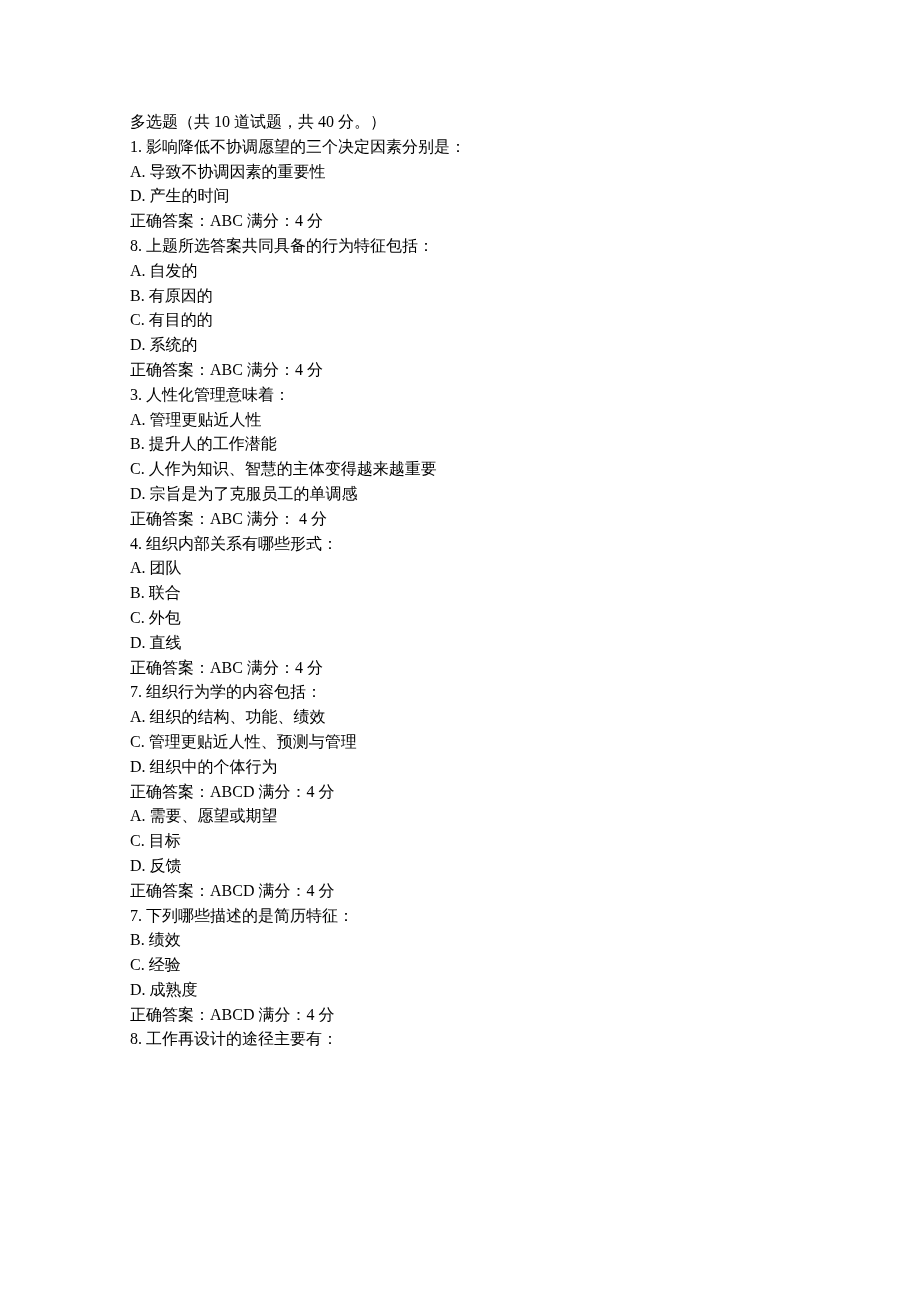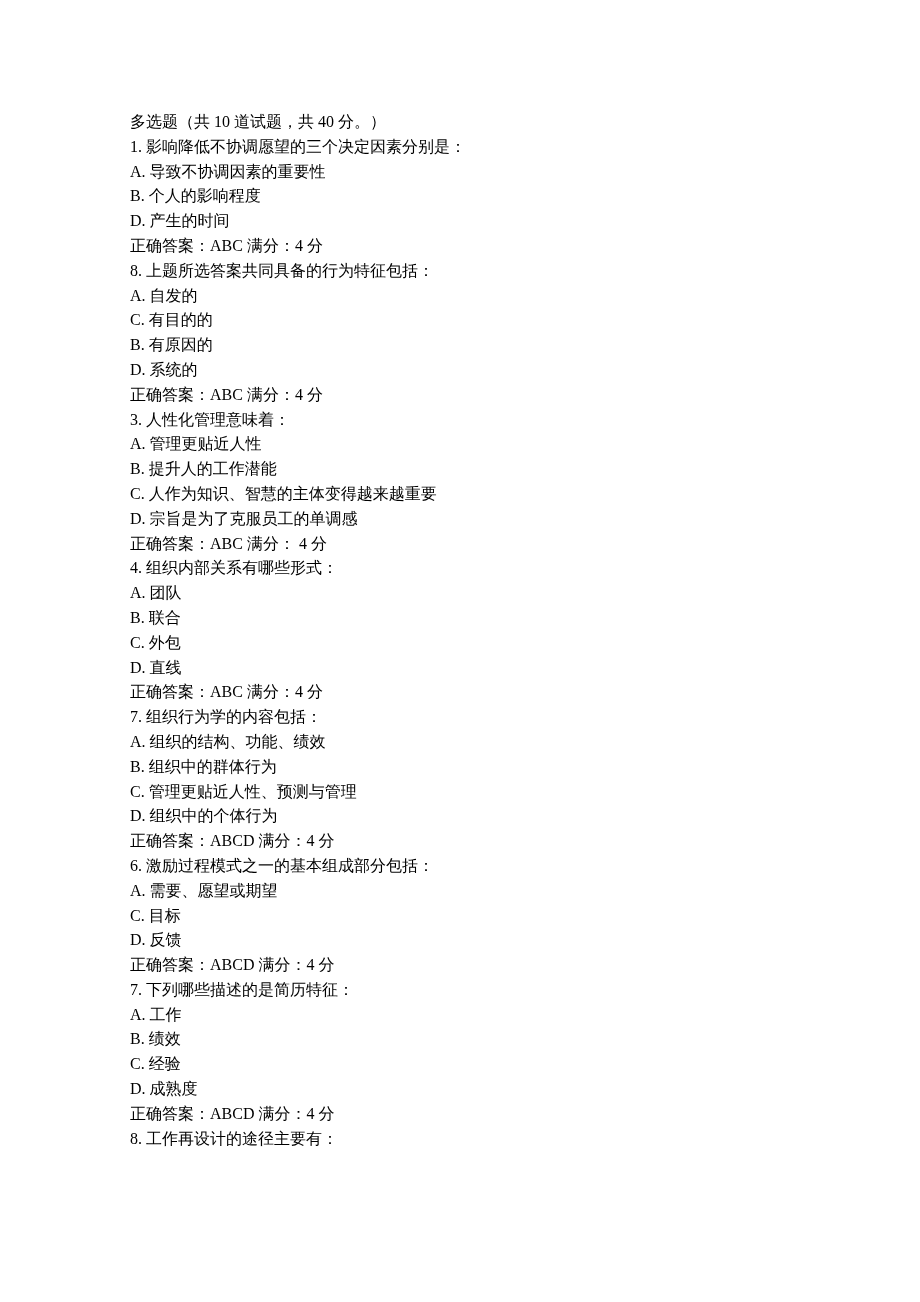--- a/index.html
+++ b/index.html
@@ -18,52 +18,48 @@
     }
   </style>
 </head>
 <body>
 
 <div class="line">多选题（共 10 道试题，共 40 分。）</div>
 
 <div id="questions-container">
     <div class="line">1. 影响降低不协调愿望的三个决定因素分别是：</div>
     <div class="line">A. 导致不协调因素的重要性</div>
-    <div class="line">B. 个人的影响程度</div>
     <div class="line">D. 产生的时间</div>
     <div class="line">正确答案：ABC 满分：4 分</div>
     <div class="line">8. 上题所选答案共同具备的行为特征包括：</div>
     <div class="line">A. 自发的</div>
+    <div class="line">B. 有原因的</div>
     <div class="line">C. 有目的的</div>
-    <div class="line">B. 有原因的</div>
     <div class="line">D. 系统的</div>
     <div class="line">正确答案：ABC 满分：4 分</div>
     <div class="line">3. 人性化管理意味着：</div>
     <div class="line">A. 管理更贴近人性</div>
     <div class="line">B. 提升人的工作潜能</div>
     <div class="line">C. 人作为知识、智慧的主体变得越来越重要</div>
     <div class="line">D. 宗旨是为了克服员工的单调感</div>
     <div class="line">正确答案：ABC 满分： 4 分</div>
     <div class="line">4. 组织内部关系有哪些形式：</div>
     <div class="line">A. 团队</div>
     <div class="line">B. 联合</div>
     <div class="line">C. 外包</div>
     <div class="line">D. 直线</div>
     <div class="line">正确答案：ABC 满分：4 分</div>
     <div class="line">7. 组织行为学的内容包括：</div>
     <div class="line">A. 组织的结构、功能、绩效</div>
-    <div class="line">B. 组织中的群体行为</div>
     <div class="line">C. 管理更贴近人性、预测与管理</div>
     <div class="line">D. 组织中的个体行为</div>
     <div class="line">正确答案：ABCD 满分：4 分</div>
-    <div class="line">6. 激励过程模式之一的基本组成部分包括：</div>
     <div class="line">A. 需要、愿望或期望</div>
     <div class="line">C. 目标</div>
     <div class="line">D. 反馈</div>
     <div class="line">正确答案：ABCD 满分：4 分</div>
     <div class="line">7. 下列哪些描述的是简历特征：</div>
-    <div class="line">A. 工作</div>
     <div class="line">B. 绩效</div>
     <div class="line">C. 经验</div>
     <div class="line">D. 成熟度</div>
     <div class="line">正确答案：ABCD 满分：4 分</div>
     <div class="line">8. 工作再设计的途径主要有：</div>
   </div>
 
 </body></html>

